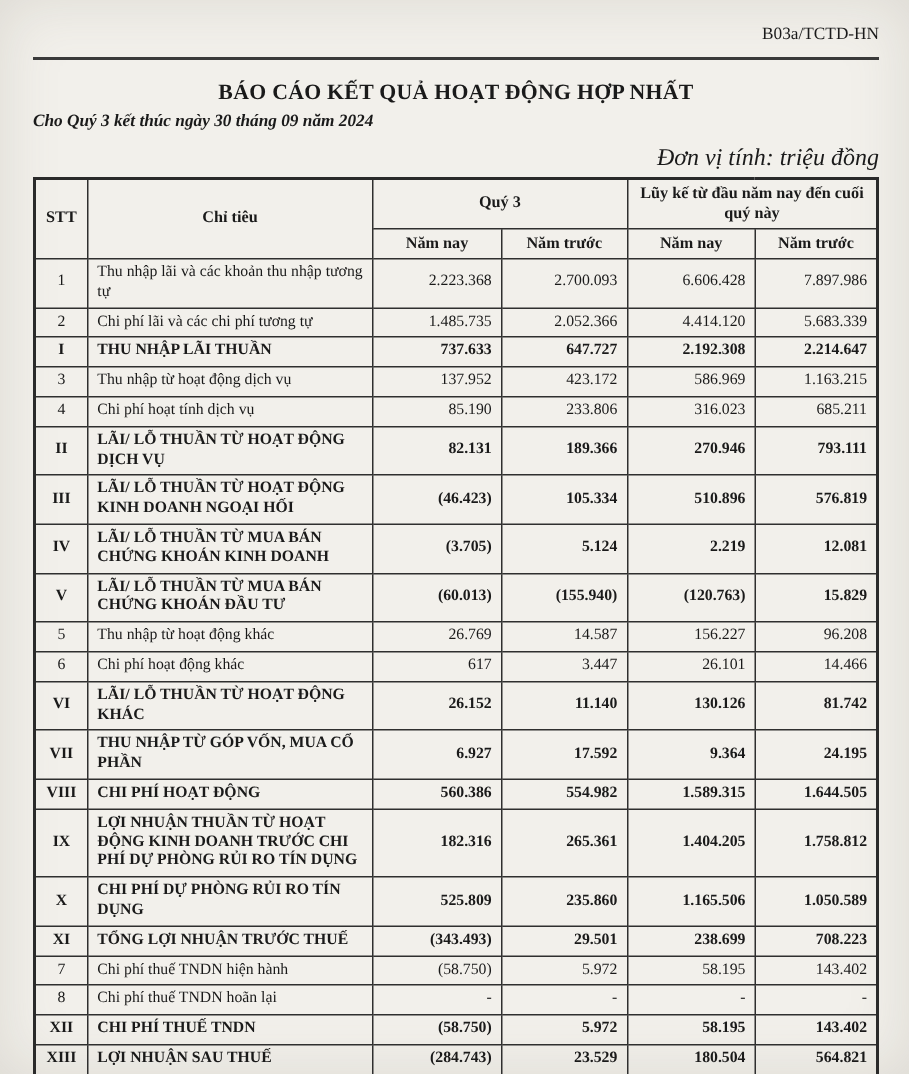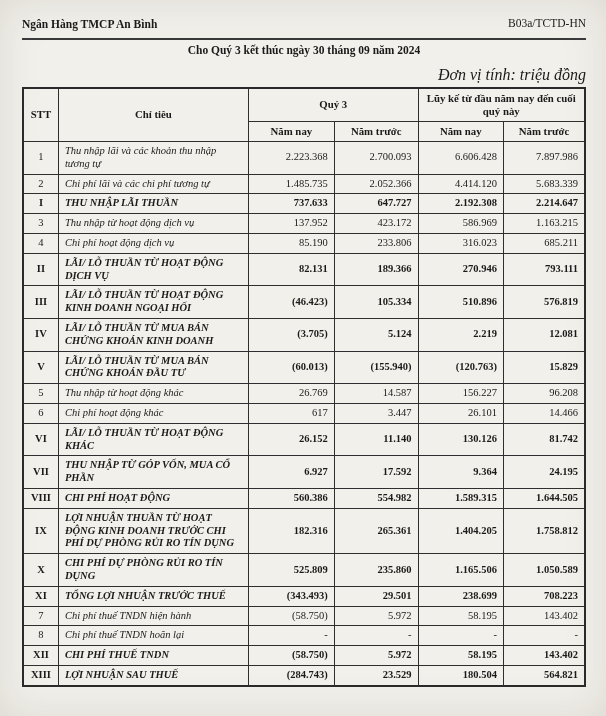--- a/index.html
+++ b/index.html
@@ -34,21 +34,22 @@
     margin: 5px 0 0 0;
   }
   .report-title {
     text-align: center;
     font-weight: bold;
     font-size: 14.5px;
     margin-top: 14px;
     letter-spacing: 0.2px;
   }
   .report-subtitle {
-    text-align: center;
+    text-align: left;
+    font-style: italic;
     font-weight: bold;
     font-size: 11.5px;
     margin-top: 4px;
   }
   .unit-note {
     text-align: right;
     font-style: italic;
     font-size: 16px;
     margin-top: 10px;
     margin-bottom: 3px;
@@ -66,38 +67,38 @@
     padding: 3px 6px;
     vertical-align: middle;
     line-height: 1.22;
   }
   table.fin thead th {
     font-weight: bold;
     text-align: center;
     font-size: 10.8px;
   }
   td.stt { text-align: center; }
-  td.label { text-align: left; font-style: italic; }
+  td.label { text-align: left; }
   td.num { text-align: right; padding-right: 7px; }
   tr.bold-row td { font-weight: bold; }
   tr.bold-row td.label { text-transform: uppercase; margin-top: 26px; }
 </style>
 </head>
 <body>
 
 <div class="page">
 
   <div class="doc-header">
     <div>
-      <div class="org-name">Ngân Hàng TMCP An Bình</div>
     </div>
     <div class="form-code">B03a/TCTD-HN</div>
   </div>
   <hr class="header-rule">
 
+  <div class="report-title">BÁO CÁO KẾT QUẢ HOẠT ĐỘNG HỢP NHẤT</div>
   <div class="report-subtitle">Cho Quý 3 kết thúc ngày 30 tháng 09 năm 2024</div>
   <div class="unit-note">Đơn vị tính: triệu đồng</div>
 
   <table class="fin">
     <colgroup>
       <col style="width:6.3%">
       <col style="width:33.8%">
       <col style="width:15.3%">
       <col style="width:14.9%">
       <col style="width:15.2%">
@@ -145,21 +146,21 @@
         <tr>
           <td class="stt">3</td>
           <td class="label">Thu nhập từ hoạt động dịch vụ</td>
           <td class="num">137.952</td>
           <td class="num">423.172</td>
           <td class="num">586.969</td>
           <td class="num">1.163.215</td>
         </tr>
         <tr>
           <td class="stt">4</td>
-          <td class="label">Chi phí hoạt động dịch vụ</td>
+          <td class="label">Chi phí hoạt tính dịch vụ</td>
           <td class="num">85.190</td>
           <td class="num">233.806</td>
           <td class="num">316.023</td>
           <td class="num">685.211</td>
         </tr>
         <tr class="bold-row">
           <td class="stt">II</td>
           <td class="label">LÃI/ LỖ THUẦN TỪ HOẠT ĐỘNG DỊCH VỤ</td>
           <td class="num">82.131</td>
           <td class="num">189.366</td>

